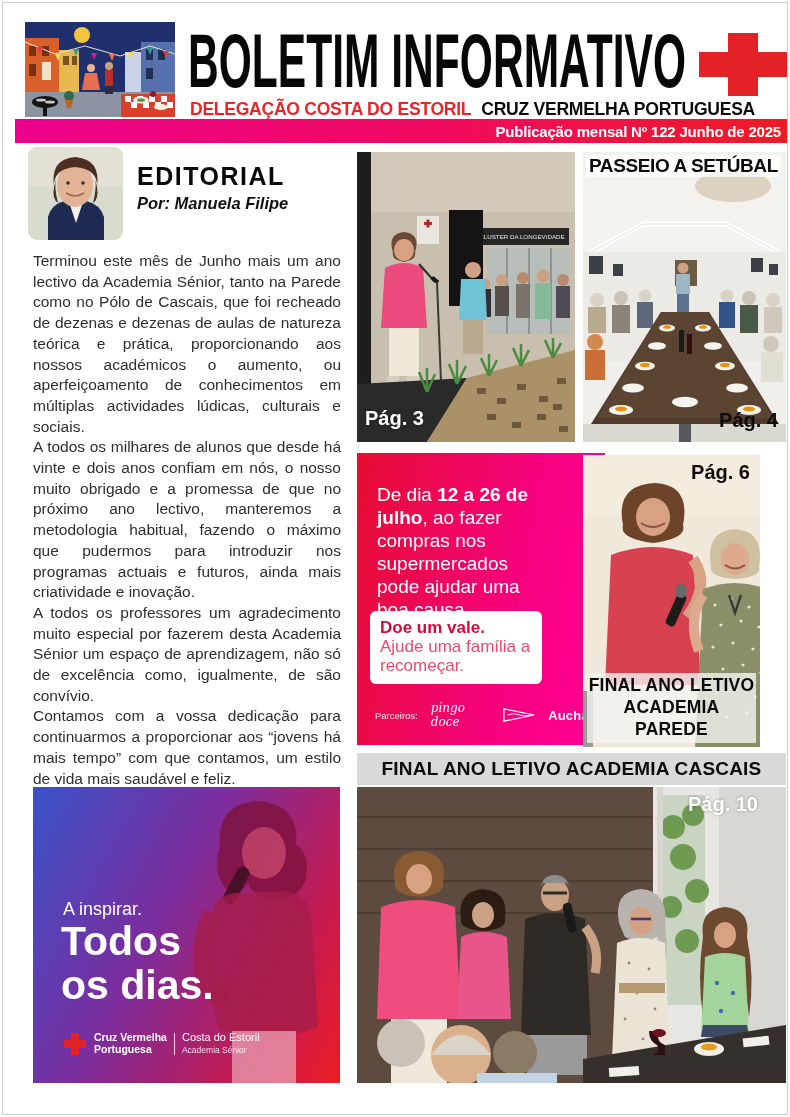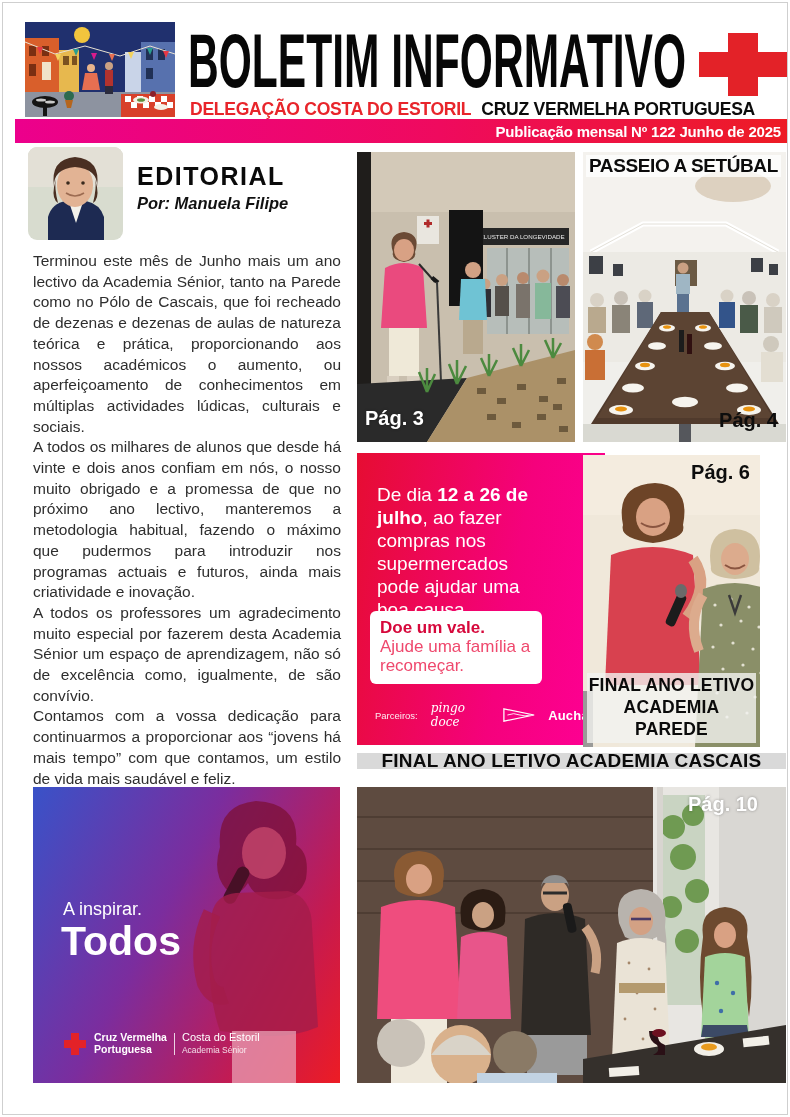--- a/index.html
+++ b/index.html
@@ -48,21 +48,21 @@
   .pageref-white{color:#fff;text-shadow:0 0 3px rgba(0,0,0,0.35);}
   .pageref-black{color:#0d0d0d;}
   .pos-bl{left:8px;bottom:12px;}
   .pos-br{right:8px;bottom:10px;}
   .pos-tr{right:10px;top:6px;}
   .pos-tr-far{right:28px;top:6px;}
   .caption-strip{position:absolute;left:4px;right:4px;bottom:4px;background:rgba(242,242,240,0.8);
         text-align:center;font-weight:bold;font-size:17.5px;letter-spacing:0.2px;color:#0b0b0b;line-height:1.25;
         padding:2px 0;}
 
-  .banner-cascais{position:absolute;left:357px;top:753px;width:429px;height:16px;background:#d9d9d9;
+  .banner-cascais{position:absolute;left:357px;top:753px;width:429px;height:32px;background:#d9d9d9;
         display:flex;align-items:center;justify-content:center;font-weight:bold;font-size:19px;
         letter-spacing:0.2px;color:#0b0b0b;}
 
   
   .promo-card{position:absolute;left:357px;top:453px;width:248px;height:292px;
         background:linear-gradient(100deg,#e60d32 0%,#f5017c 60%,#ff0096 100%);color:#fff;}
   .promo-text{position:absolute;left:20px;top:30px;width:168px;font-size:19px;line-height:23px;}
   .promo-text b{font-weight:bold;}
   .promo-bubble{position:absolute;left:13px;top:158px;width:152px;background:#fff;border-radius:6px;
         padding:7px 10px 9px 10px;font-size:17px;line-height:19px;}
@@ -502,20 +502,21 @@
       <path d="M60,60 Q56,18 96,14 Q140,16 136,58 Q150,66 146,92 Q140,110 120,112 Q96,114 88,96 Q78,112 66,102 Q52,86 60,60 Z" fill="#7c1035" opacity="0.75"></path>
       <ellipse cx="104" cy="66" rx="22" ry="26" fill="#c4466b" opacity="0.8"></ellipse>
       <rect x="70" y="78" width="13" height="40" rx="6" fill="#401022" opacity="0.9" transform="rotate(28 76 98)"></rect>
       <path d="M52,126 Q56,108 76,106 L128,104 Q152,110 152,140 L158,240 Q130,252 96,248 L60,244 Q44,200 52,126 Z" fill="#a41d4a" opacity="0.8"></path>
       <path d="M52,126 Q36,160 46,196 Q54,212 66,208" fill="none" stroke="#a41d4a" stroke-width="18" opacity="0.8"></path>
       <rect x="72" y="244" width="64" height="52" fill="#e8a0b4" opacity="0.75"></rect>
     </svg>
     <div class="brand-tagline">A inspirar.</div>
     <div class="brand-big">
       <span>Todos</span><br>
+      <span>os dias.</span>
     </div>
     <div class="brand-logo-row">
       <svg width="24" height="24" viewBox="0 0 24 24">
         <rect x="8" y="1" width="8" height="22" fill="#e32228"></rect>
         <rect x="1" y="8" width="22" height="8" fill="#e32228"></rect>
       </svg>
       <div class="brand-logo-names">
         <span>Cruz Vermelha</span><br>
         <span>Portuguesa</span>
       </div>

